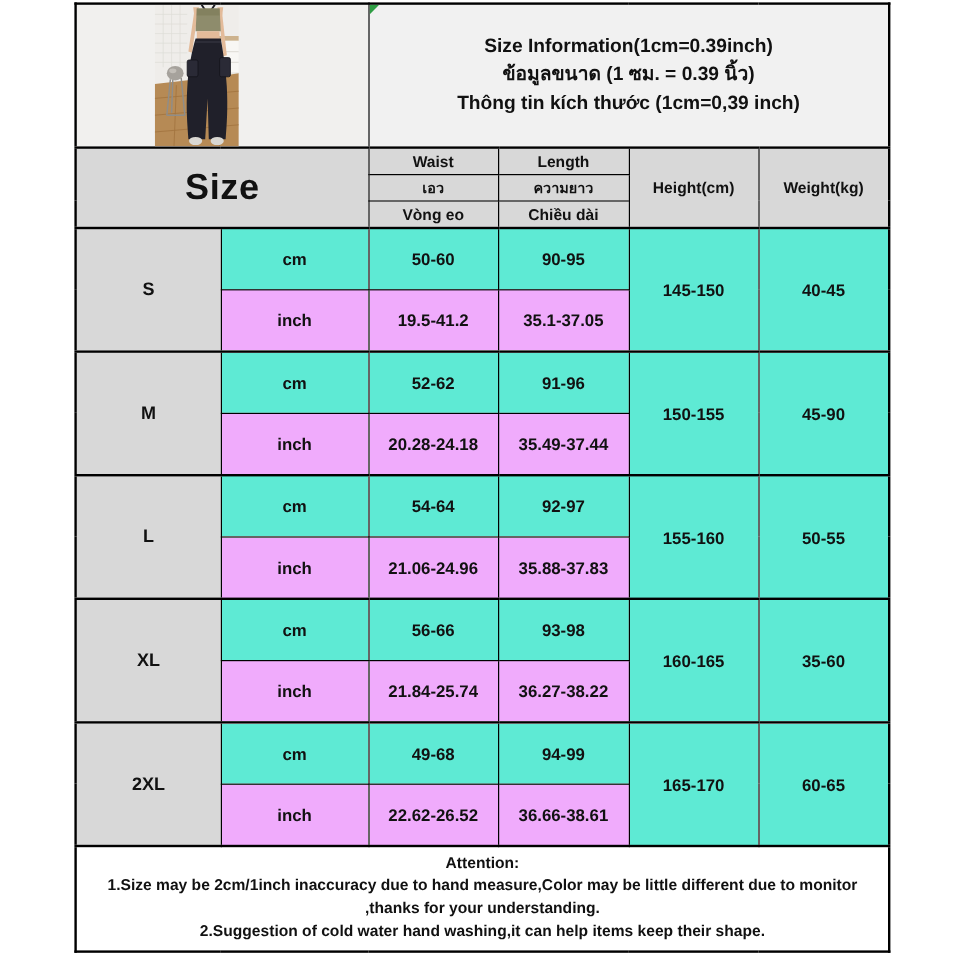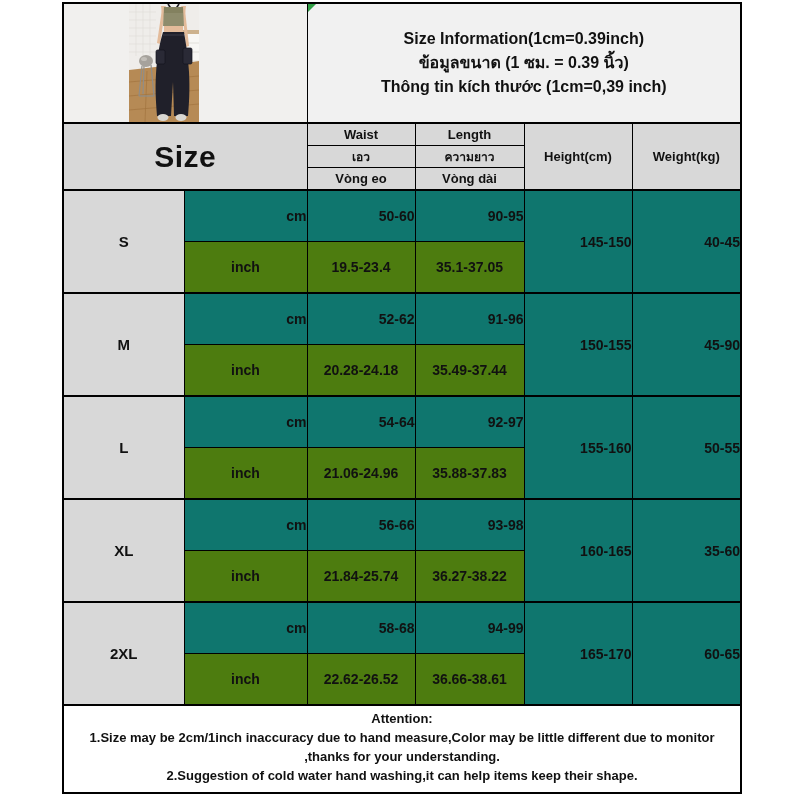--- a/index.html
+++ b/index.html
@@ -28,22 +28,22 @@
   .corner{
     position:absolute;left:0;top:0;width:0;height:0;
     border-top:8px solid #2f9e44;border-right:8px solid transparent;
   }
   .hdr{background:#d8d8d8;font-weight:bold;font-size:13px;}
   .hdr-th{font-size:12px;}
   .size-hdr{font-size:30px;letter-spacing:0.5px;}
   .size-cell{background:#d8d8d8;font-weight:bold;font-size:15px;}
   .unit{font-weight:bold;font-size:14px;}
   .val{font-size:14px;}
-  .lt{background:#0f766e;text-align:right;}
-  .wt{background:#4d7c0f;}
+  .lt{background:#5eead4;}
+  .wt{background:#f0abfc;}
   .note-cell{background:#ffffff;font-size:13px;line-height:19px;padding:3px 5px;vertical-align:top;}
   .note-cell div{text-align:center;}
 </style>
 </head>
 <body>
 
 <div class="page">
   <table class="sheet">
     <colgroup>
       <col style="width:121px">
@@ -137,34 +137,34 @@
       <td class="hdr">Length</td>
       <td class="hdr" rowspan="3">Height(cm)</td>
       <td class="hdr" rowspan="3">Weight(kg)</td>
     </tr>
     <tr class="r-h2">
       <td class="hdr hdr-th">เอว</td>
       <td class="hdr hdr-th">ความยาว</td>
     </tr>
     <tr class="r-h3">
       <td class="hdr">Vòng eo</td>
-      <td class="hdr">Vòng dài</td>
+      <td class="hdr">Chiều dài</td>
     </tr>
 
     <tr class="g-top sep">
       <td class="size-cell" colspan="1" rowspan="2">S</td>
       <td class="unit lt">cm</td>
       <td class="val lt">50-60</td>
       <td class="val lt">90-95</td>
       <td class="val lt" rowspan="2">145-150</td>
       <td class="val lt" rowspan="2">40-45</td>
     </tr>
     <tr class="g-bot">
       <td class="unit wt">inch</td>
-      <td class="val wt">19.5-23.4</td>
+      <td class="val wt">19.5-41.2</td>
       <td class="val wt">35.1-37.05</td>
     </tr>
 
     <tr class="g-top sep">
       <td class="size-cell" rowspan="2">M</td>
       <td class="unit lt">cm</td>
       <td class="val lt">52-62</td>
       <td class="val lt">91-96</td>
       <td class="val lt" rowspan="2">150-155</td>
       <td class="val lt" rowspan="2">45-90</td>
@@ -199,21 +199,21 @@
     </tr>
     <tr class="g-bot">
       <td class="unit wt">inch</td>
       <td class="val wt">21.84-25.74</td>
       <td class="val wt">36.27-38.22</td>
     </tr>
 
     <tr class="g-top sep">
       <td class="size-cell" rowspan="2">2XL</td>
       <td class="unit lt">cm</td>
-      <td class="val lt">58-68</td>
+      <td class="val lt">49-68</td>
       <td class="val lt">94-99</td>
       <td class="val lt" rowspan="2">165-170</td>
       <td class="val lt" rowspan="2">60-65</td>
     </tr>
     <tr class="g-bot">
       <td class="unit wt">inch</td>
       <td class="val wt">22.62-26.52</td>
       <td class="val wt">36.66-38.61</td>
     </tr>
 

